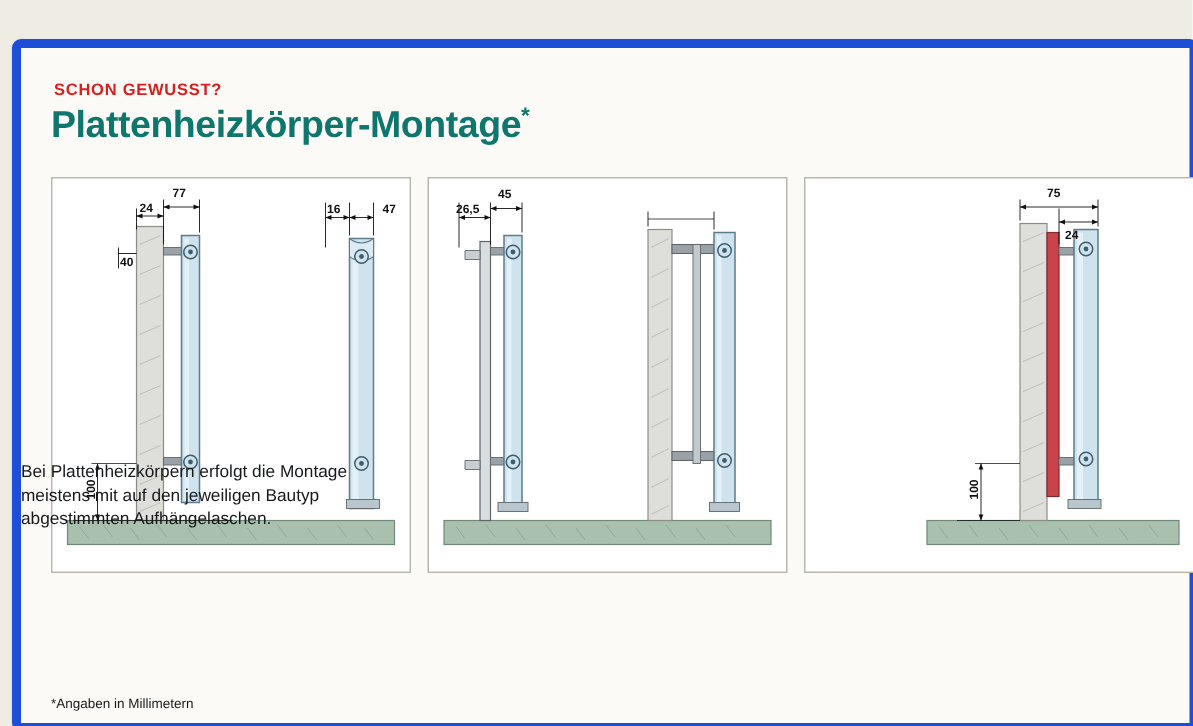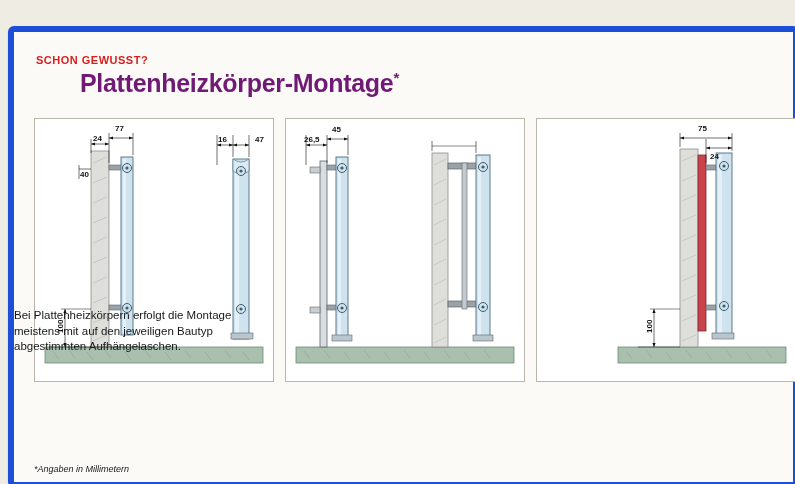--- a/index.html
+++ b/index.html
@@ -20,23 +20,22 @@
     border-radius:6px;
     box-shadow:0 1px 2px rgba(0,0,0,.12);
   }
   .kicker{
     position:absolute;left:22px;top:22px;
     font-size:11px;font-weight:bold;letter-spacing:.5px;
     color:#d71f1f;
   }
   .title{
     position:absolute;left:20px;top:37px;
-    font-size:25px;font-weight:bold;color:#701a75;
+    font-size:25px;font-weight:bold;color:#0f766e;
     letter-spacing:-.3px;
-    margin-left:46px;
   }
   .title .ast{font-size:15px;vertical-align:super;}
 
   .panels{
     position:absolute;left:20px;top:86px;width:740px;height:340px;
   }
   .panel{
     position:absolute;top:0;height:262px;
     background:#ffffff;border:1px solid #b9b6ac;
     overflow:hidden;
@@ -48,21 +47,21 @@
   .cap{
     position:absolute;top:276px;width:240px;
     font-size:11.5px;line-height:15.5px;color:#16181a;
   }
   .c1{left:0;}
   .c2{left:251px;}
   .c3{left:502px;}
 
   .footnote{
     position:absolute;left:20px;top:432px;
-    font-size:9px;color:#16181a;font-style:italic;
+    font-size:9px;color:#16181a;
   }
 
   svg{display:block;}
   .lblb{font-family:"Liberation Sans",sans-serif;font-size:8px;fill:#111;font-weight:bold;}
 </style>
 </head>
 <body>
 
 <div class="page">
 

